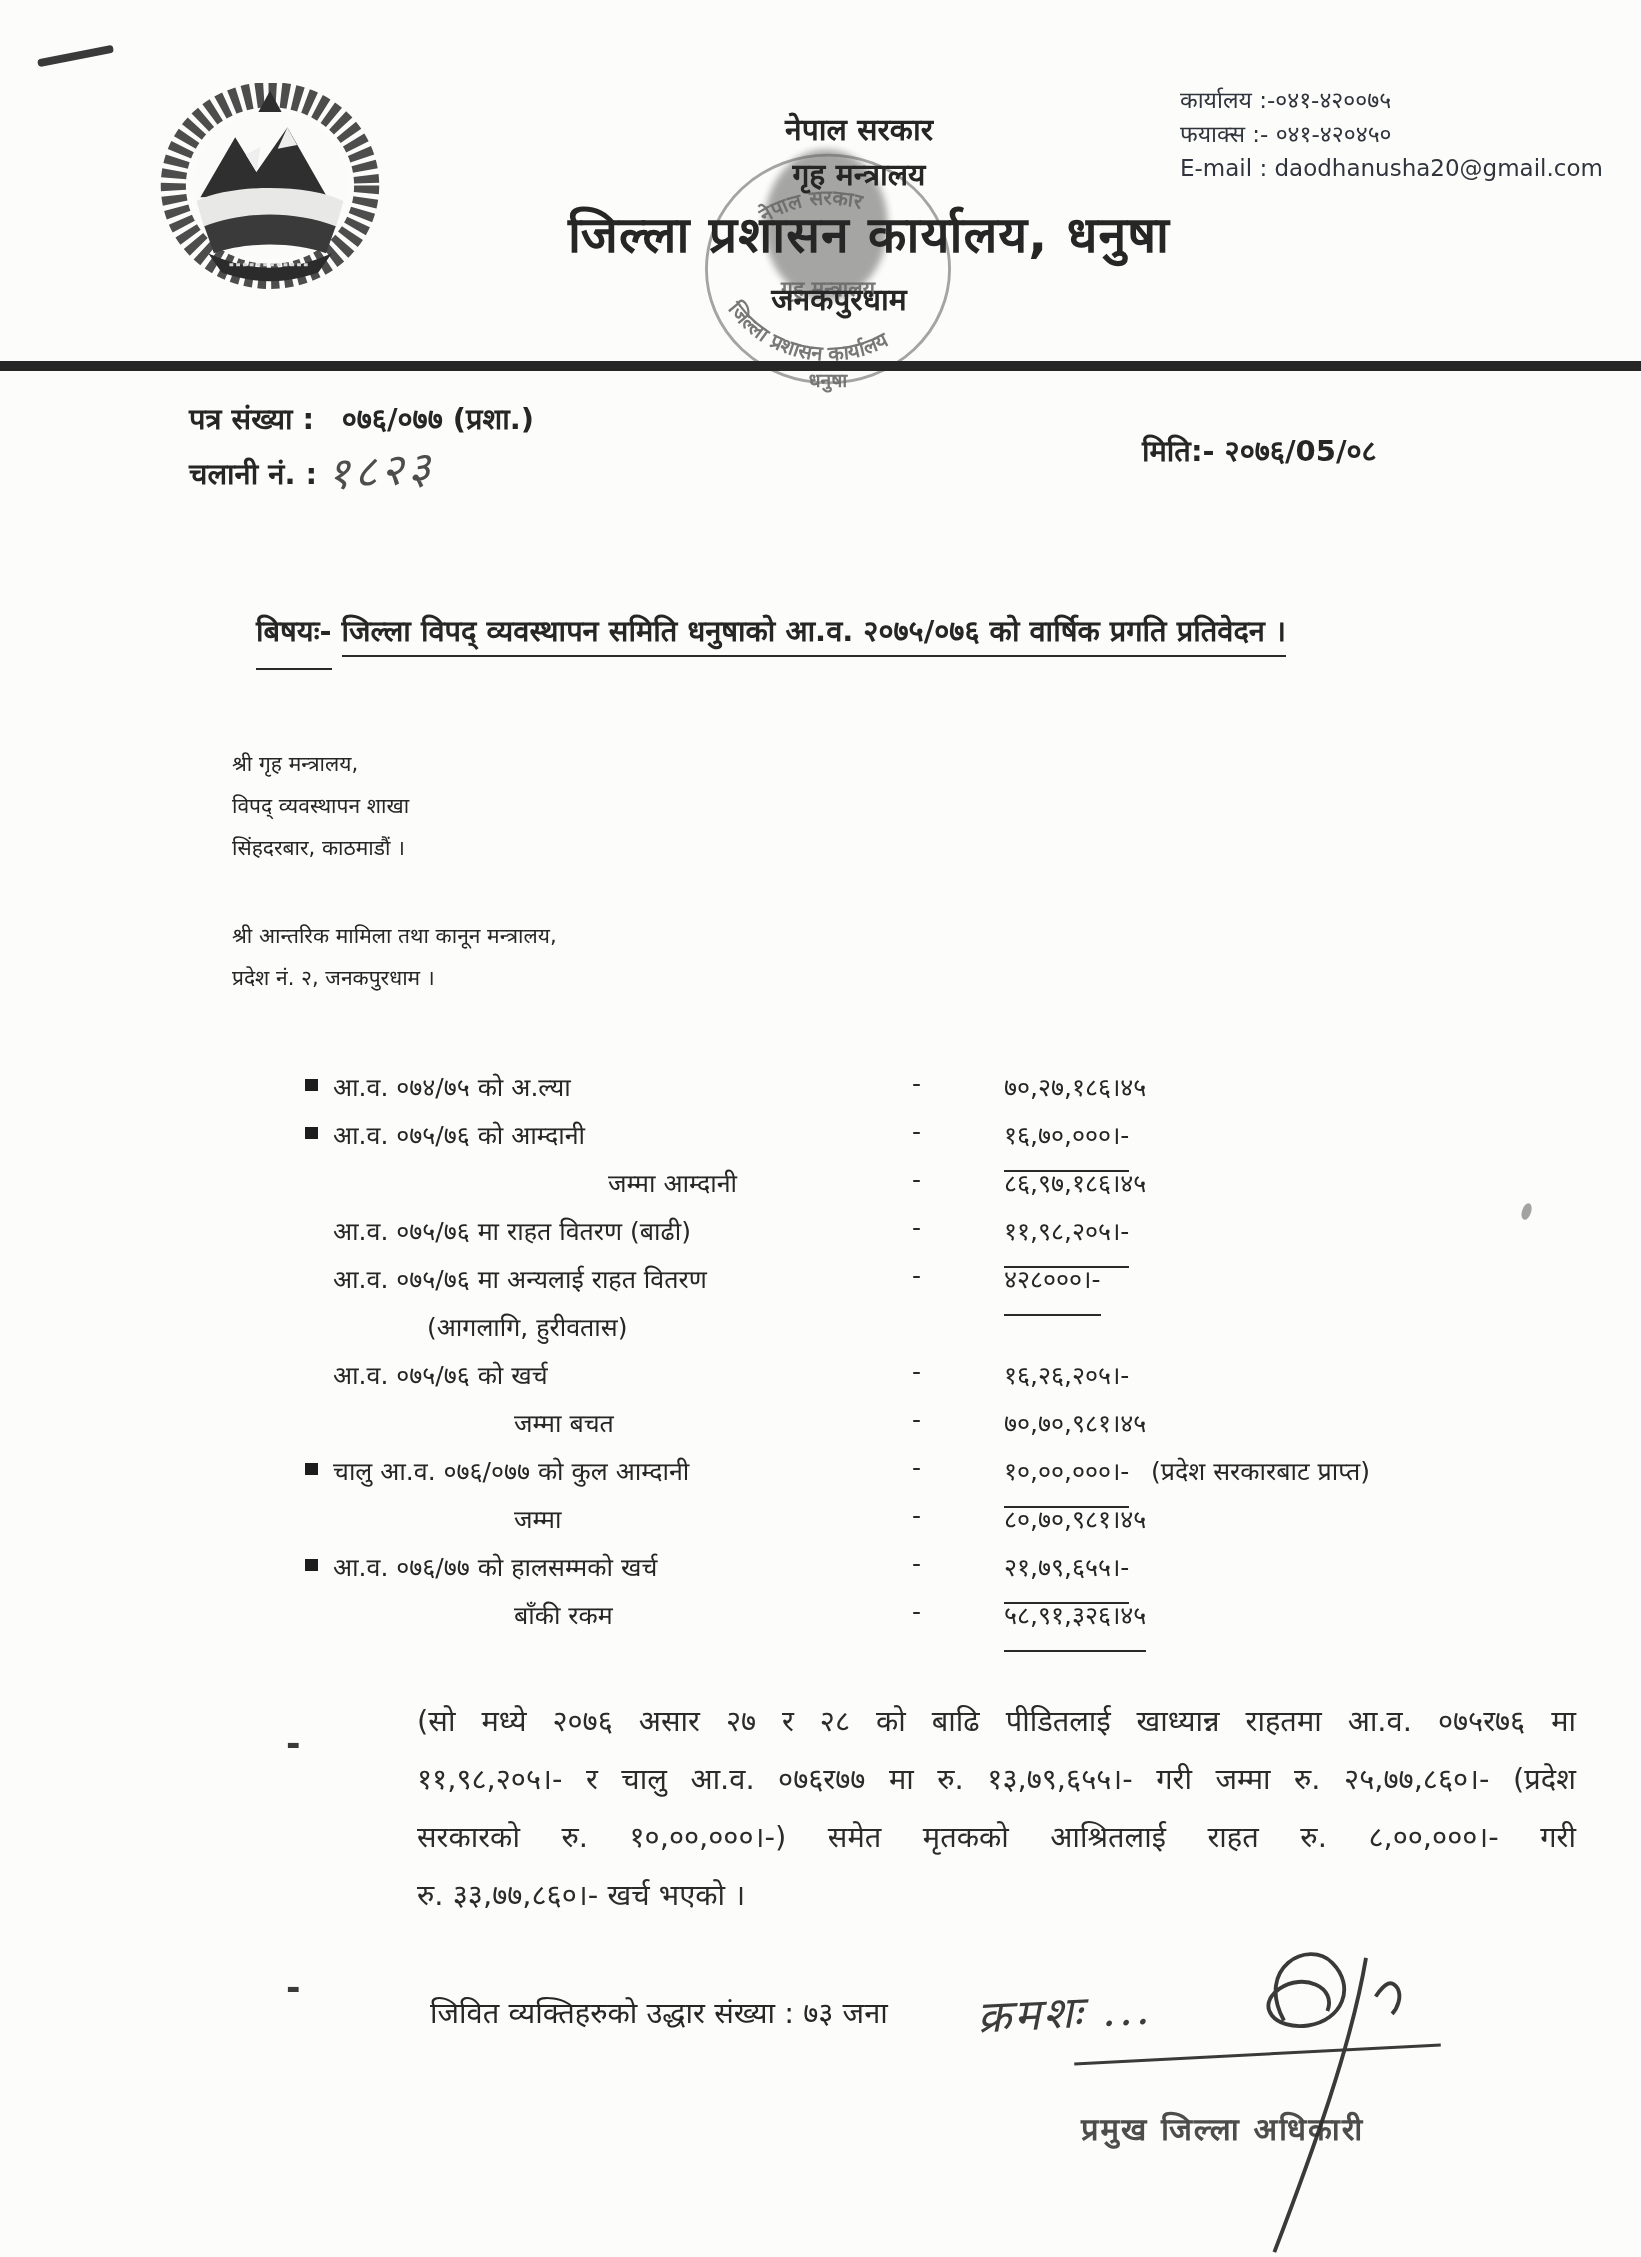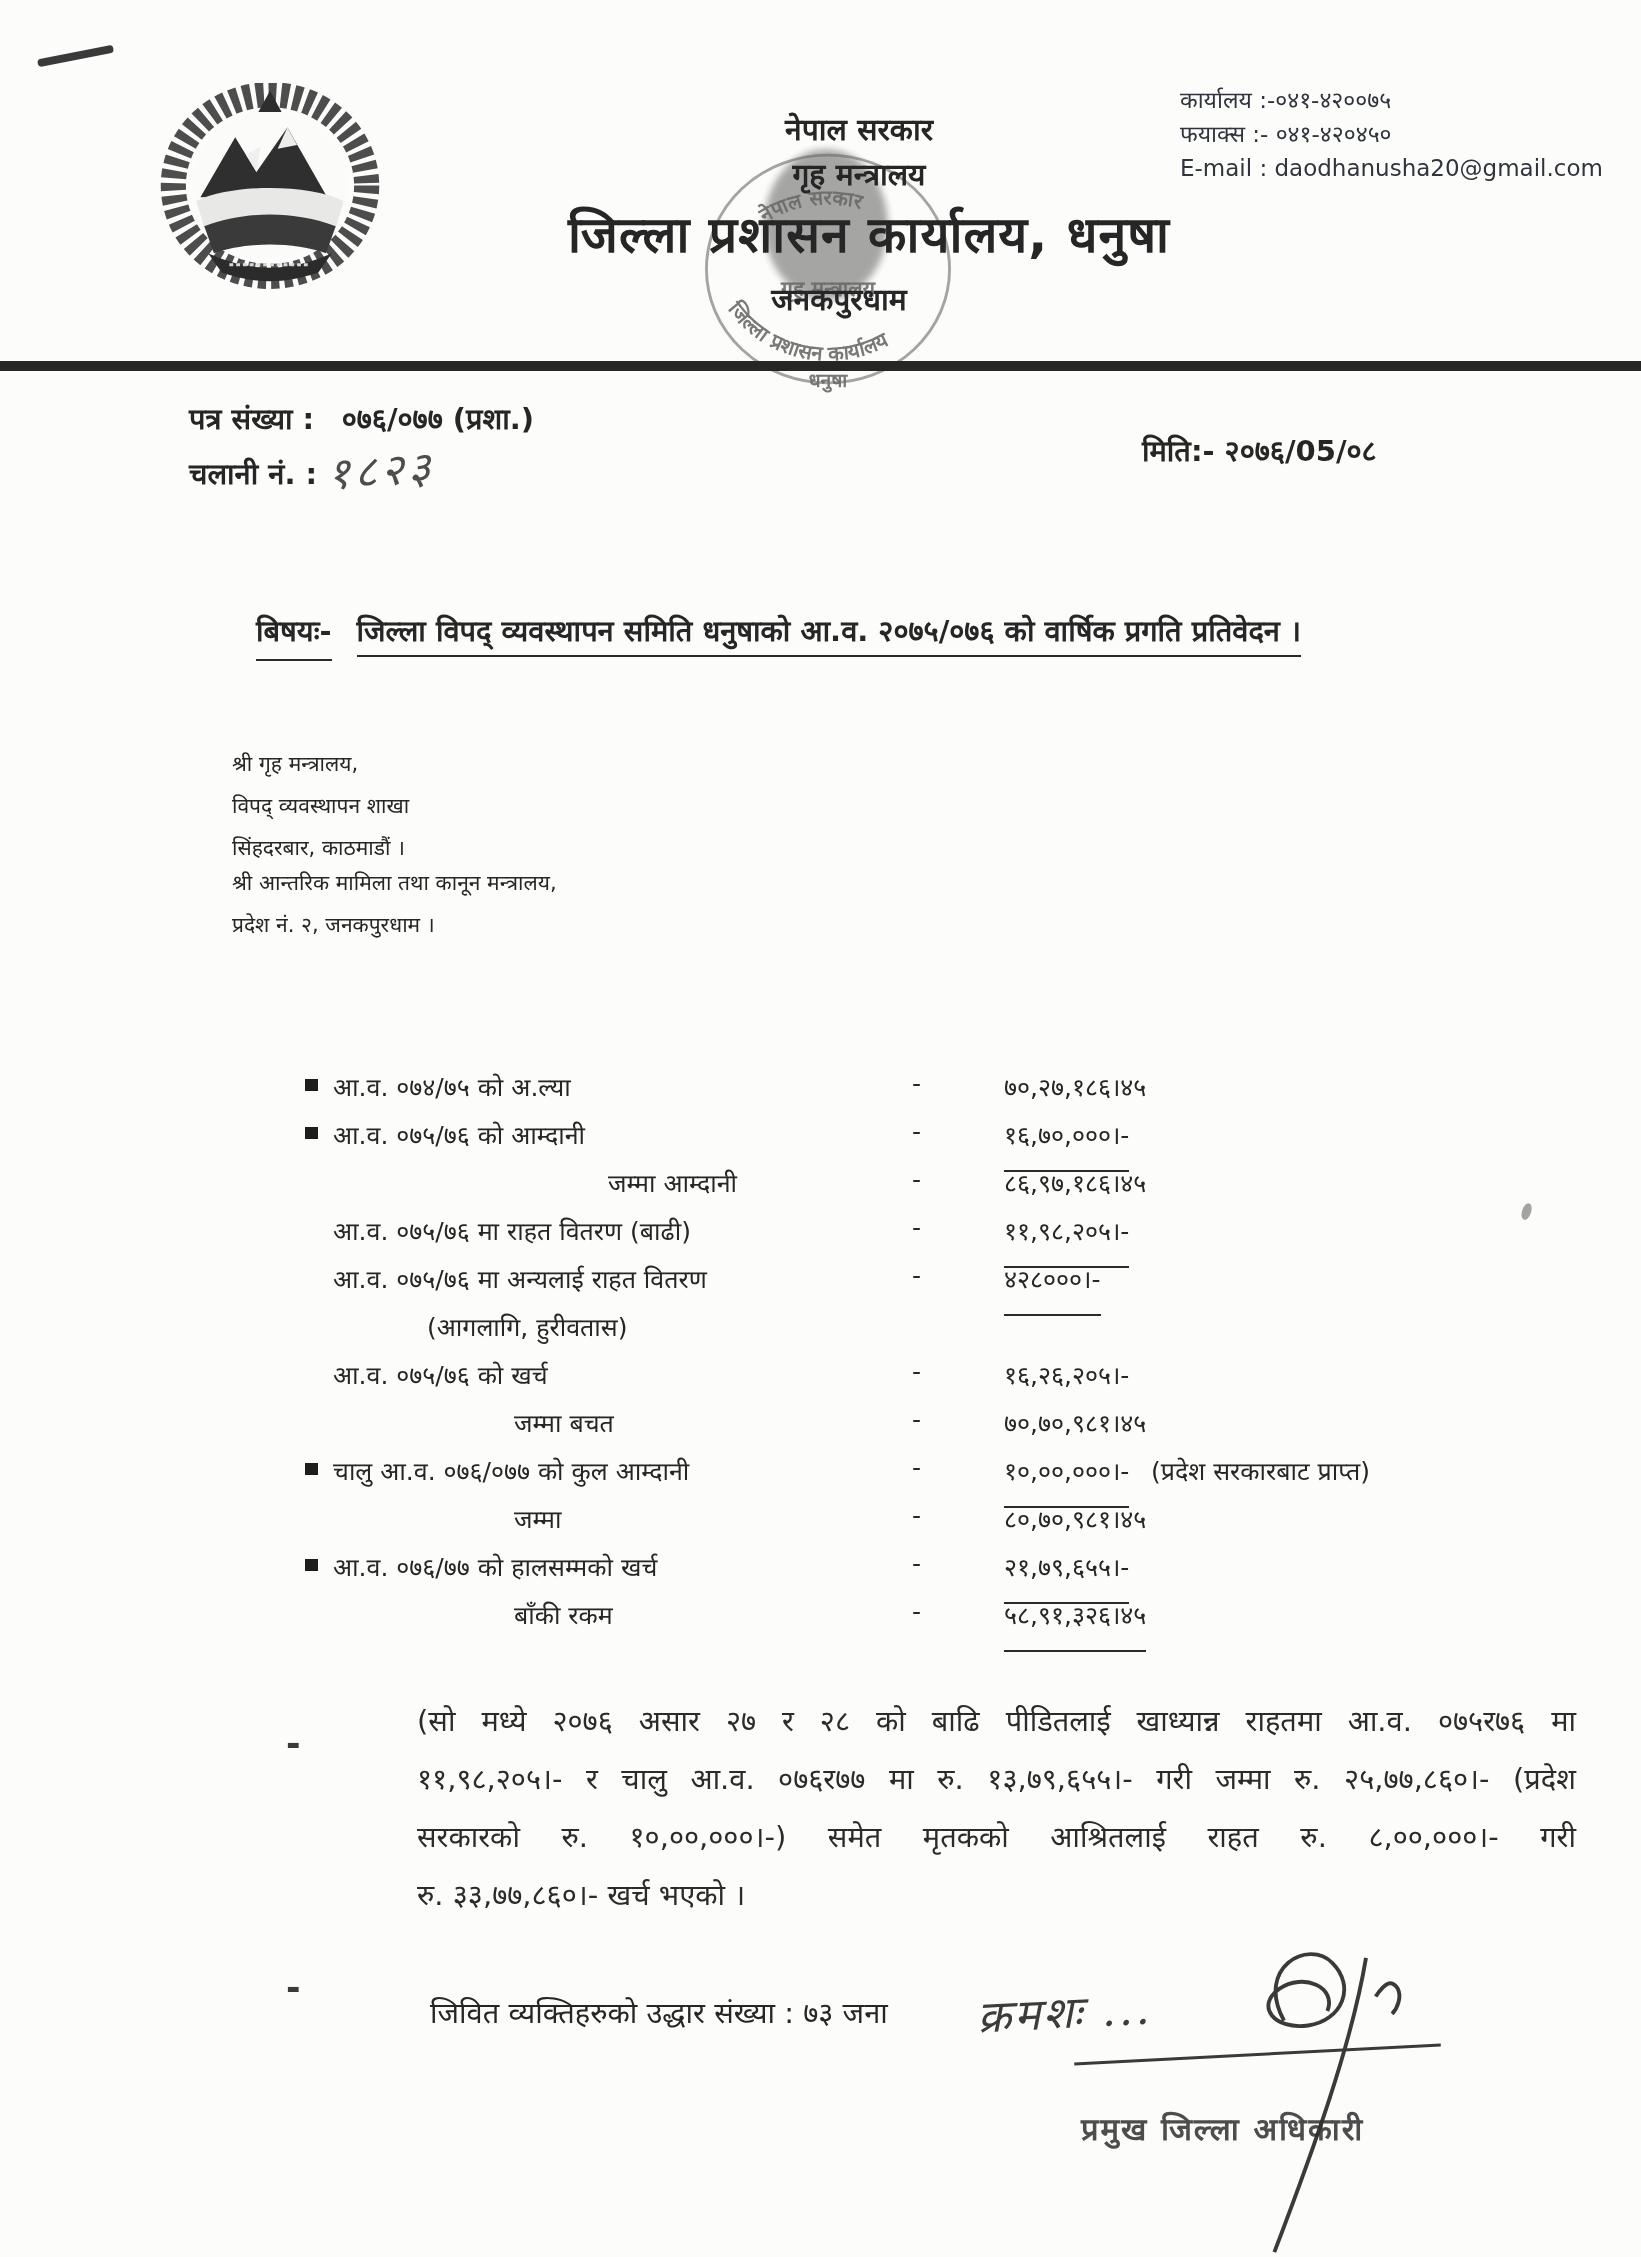--- a/index.html
+++ b/index.html
@@ -25,26 +25,26 @@
 
   
   .meta-left{left:189px;top:394px;font-size:29px;font-weight:700;line-height:50px;white-space:nowrap;}
   .hw{font-family:"DejaVu Serif","Liberation Serif",serif;font-style:italic;font-weight:400;
       font-size:44px;color:#4d4d4d;display:inline-block;transform:rotate(-4deg) translateY(1.9px);letter-spacing:3.9px;}
   .date{left:1142px;top:430px;font-size:29px;font-weight:700;white-space:nowrap;}
 
   
   .subject{left:256px;top:610px;font-size:29px;font-weight:700;white-space:nowrap;}
   .subject .u{border-bottom:2.9px solid #2a2a2a;padding-bottom:6.8px;}
-  .subject .lab{margin-right:25px;border-bottom:2.9px solid #2a2a2a;padding-bottom:11px;}
+  .subject .lab{margin-right:10px;border-bottom:2.9px solid #2a2a2a;padding-bottom:20px;}
 
   
   .recip{font-size:21px;line-height:42px;}
   .recip1{left:232px;top:743px;}
-  .recip2{left:232px;top:862px;}
+  .recip2{left:232px;top:915px;}
 
   
   .ledger{left:0;top:1064px;width:1641px;}
   .lrow{position:relative;height:48px;font-size:25px;white-space:nowrap;}
   .lrow .bullet{position:absolute;left:305px;top:14.5px;width:12.6px;height:12.6px;background:#1d1d1d;}
   .lrow .lbl{position:absolute;left:333px;top:4.8px;}
   .lrow.ind-b .lbl{left:608px;}
   .lrow.ind-c .lbl{left:514px;}
   .lrow.ind-d .lbl{left:427px;}
   .lrow .dash{position:absolute;left:912px;top:4.8px;}

